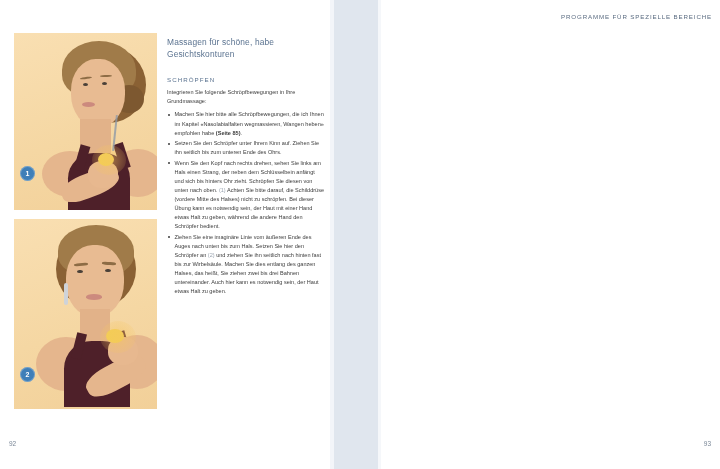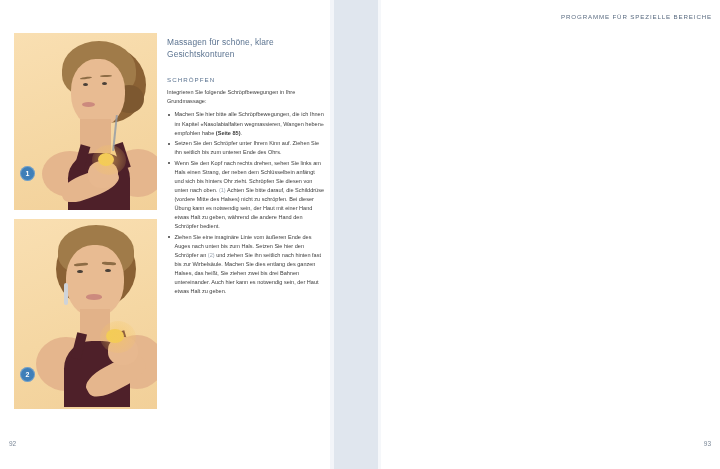--- a/index.html
+++ b/index.html
@@ -242,21 +242,21 @@
         <div class="strap" style="left:104px; top:112px; width:10px; height:26px; transform:rotate(-16deg); background:#4e2029;"></div>
         <div class="arm" style="left:70px; top:144px; width:64px; height:26px; transform:rotate(-28deg);"></div>
         <div class="hand" style="left:94px; top:118px; width:30px; height:28px;"></div>
         <div class="tool-yellow" style="left:92px; top:110px; width:18px; height:14px;"></div>
         <div class="glow" style="left:86px; top:102px; width:36px; height:32px;"></div>
       </div>
       <div class="badge" style="left:6px; top:148px;">2</div>
     </div>
 
     <div class="col col-1">
-      <div class="chapter-title">Massagen für schöne, klare Gesichtskonturen</div>
+      <div class="chapter-title">Massagen für schöne, habe Gesichtskonturen</div>
       <div class="section-head">SCHRÖPFEN</div>
       <div class="intro">Integrieren Sie folgende Schröpfbewegungen in Ihre Grundmassage:</div>
       <ul class="bullets">
           <li><span>Machen Sie hier bitte alle Schröpfbewegungen, die ich Ihnen im Kapitel «Nasolabialfalten wegmassieren, Wangen heben» empfohlen habe </span><span class="bold">(Seite 85)</span><span>.</span></li>
           <li><span>Setzen Sie den Schröpfer unter Ihrem Kinn auf. Ziehen Sie ihn seitlich bis zum unteren Ende des Ohrs.</span></li>
           <li><span>Wenn Sie den Kopf nach rechts drehen, sehen Sie links am Hals einen Strang, der neben dem Schlüsselbein anfängt und sich bis hinters Ohr zieht. Schröpfen Sie diesen von unten nach oben. </span><span class="ref">(1)</span><span> Achten Sie bitte darauf, die Schilddrüse (vordere Mitte des Halses) nicht zu schröpfen. Bei dieser Übung kann es notwendig sein, der Haut mit einer Hand etwas Halt zu geben, während die andere Hand den Schröpfer bedient.</span></li>
           <li><span>Ziehen Sie eine imaginäre Linie vom äußeren Ende des Auges nach unten bis zum Hals. Setzen Sie hier den Schröpfer an </span><span class="ref">(2)</span><span> und ziehen Sie ihn seitlich nach hinten fast bis zur Wirbelsäule. Machen Sie dies entlang des ganzen Halses, das heißt, Sie ziehen zwei bis drei Bahnen untereinander. Auch hier kann es notwendig sein, der Haut etwas Halt zu geben.</span></li>
         </ul>
     </div>
 

